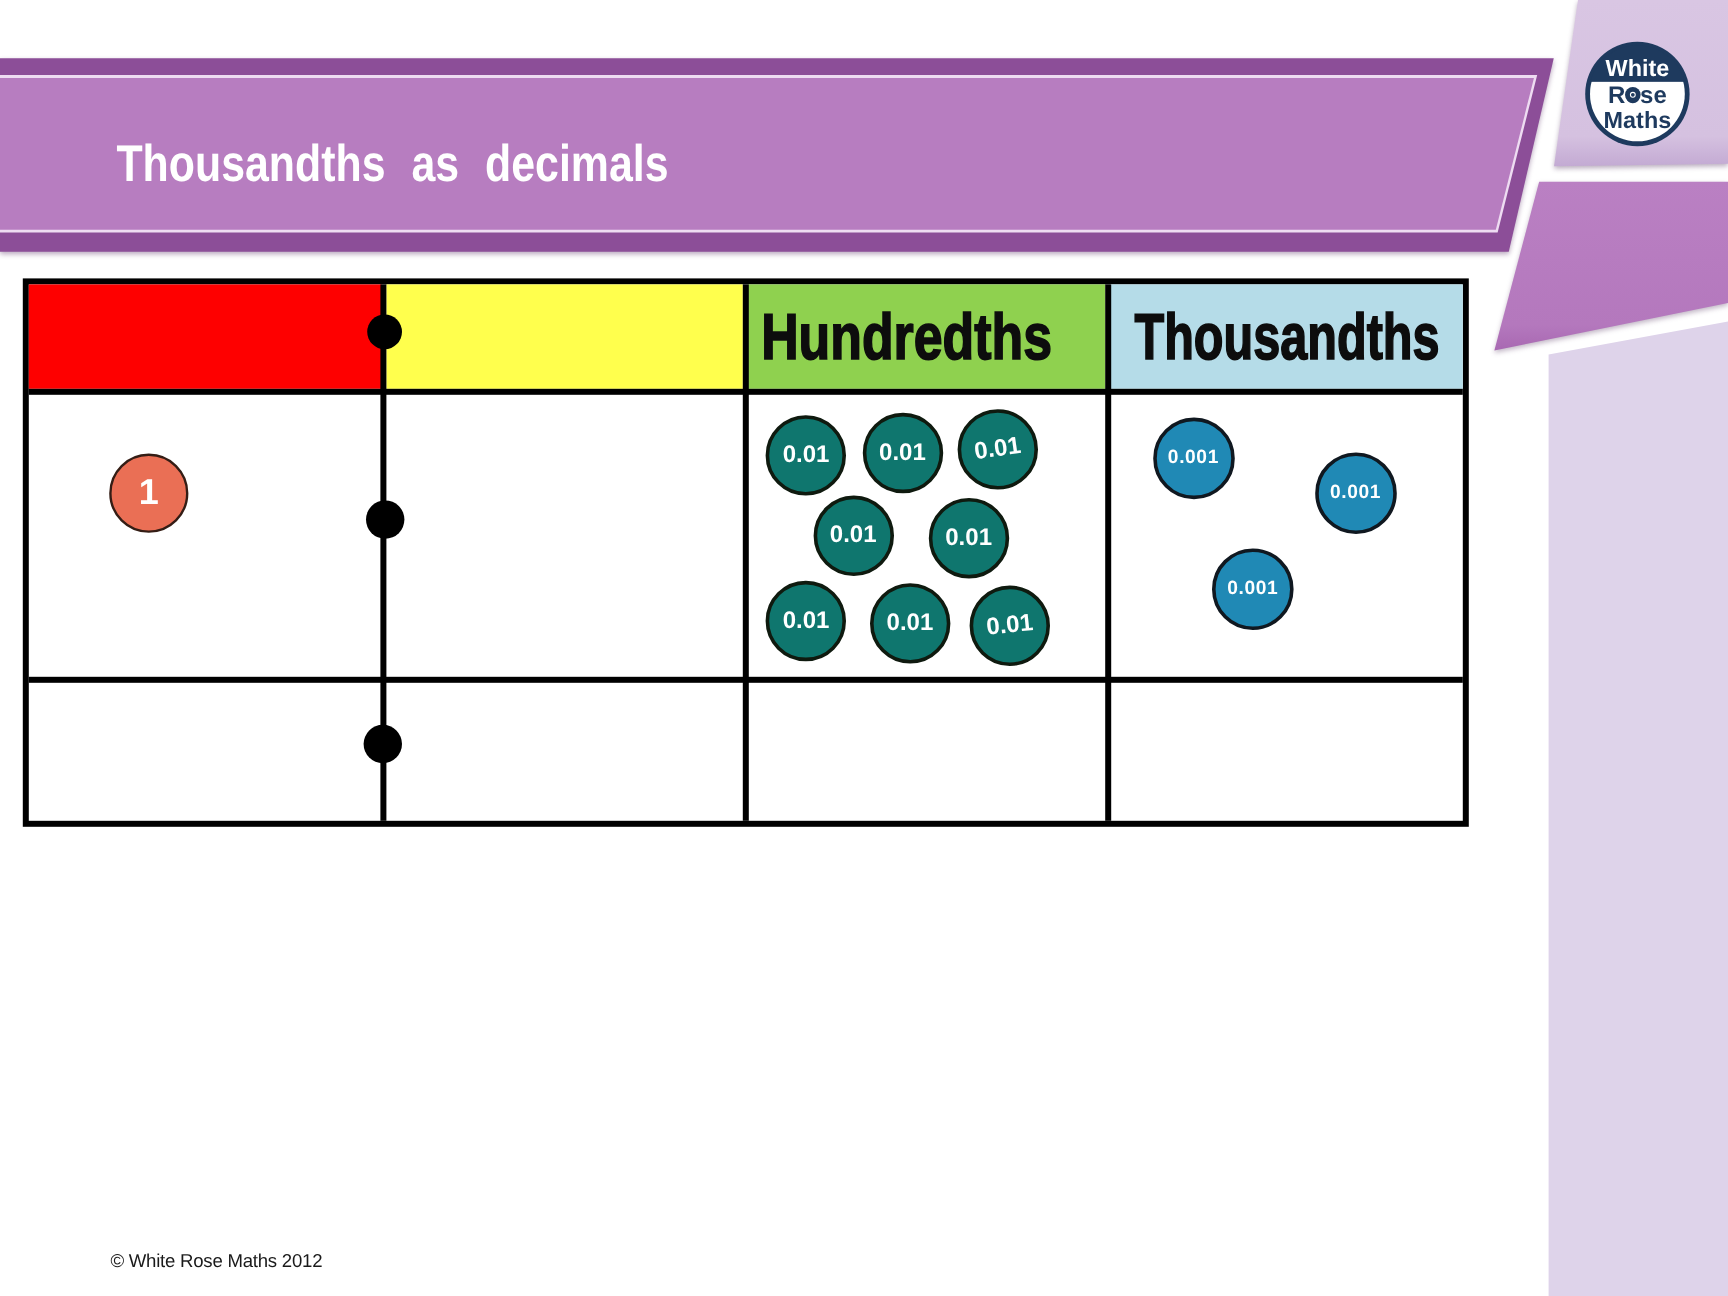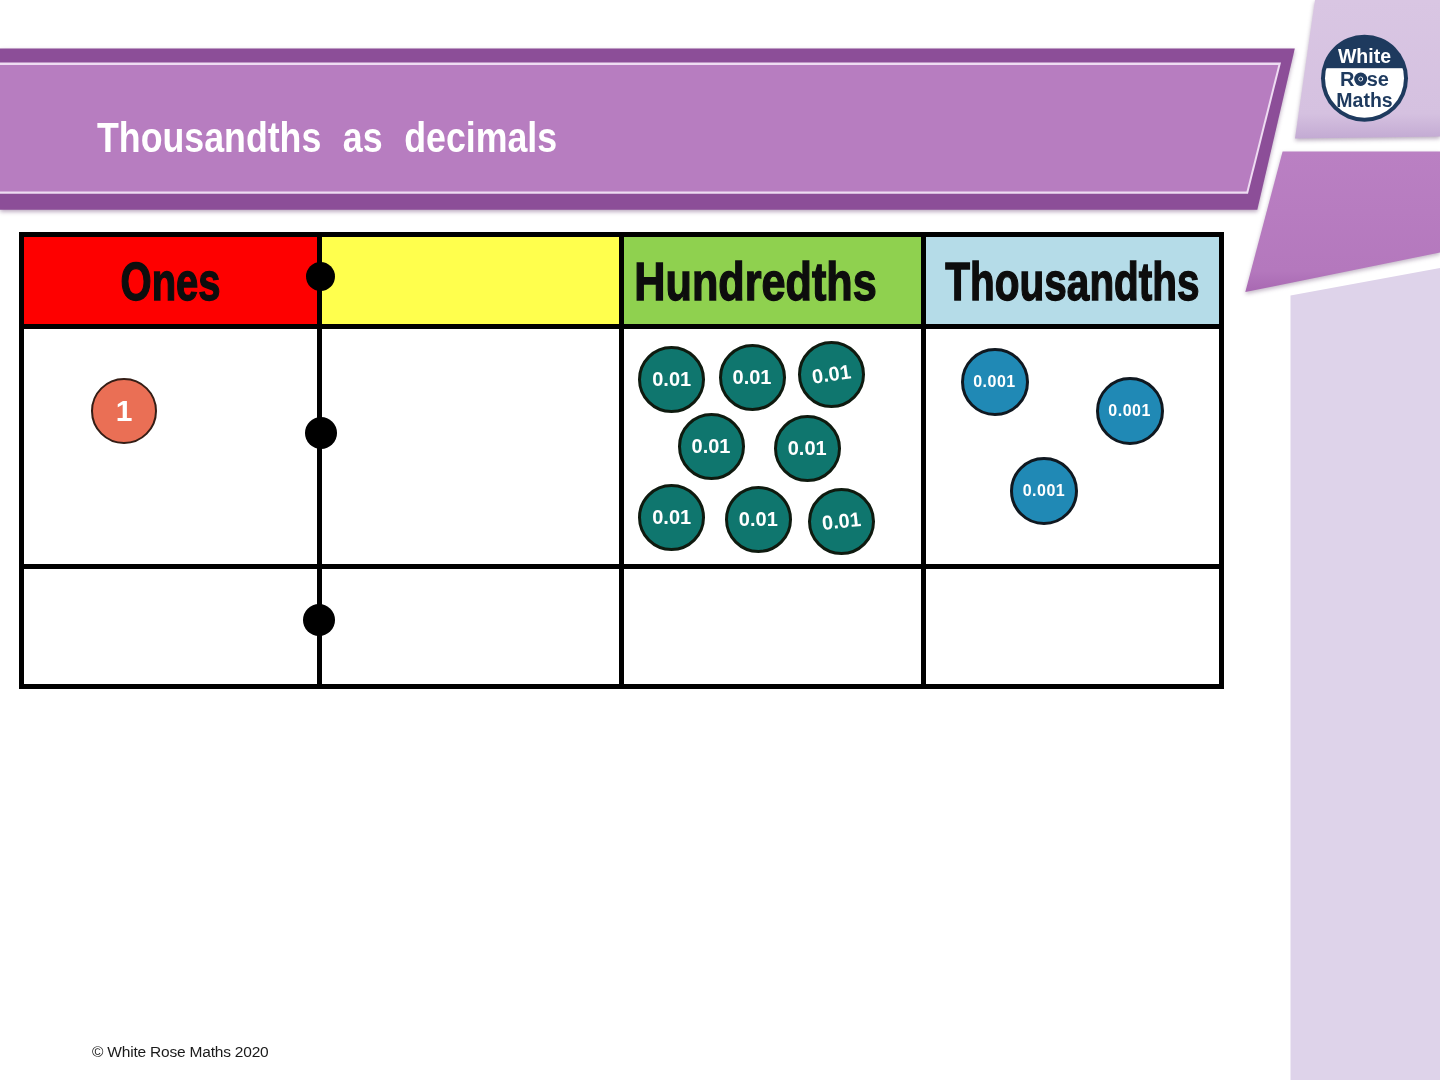--- a/index.html
+++ b/index.html
@@ -71,23 +71,20 @@
   <div class="cell" style="left:297.5px;width:297.5px;background:#ffff4d;"></div>
   <div class="cell" style="left:599px;width:298px;background:#8fd14f;"></div>
   <div class="cell" style="left:901px;width:294px;background:#b5dce8;"></div>
 
   <div class="vline" style="left:293px;"></div>
   <div class="vline" style="left:594.5px;"></div>
   <div class="vline" style="left:896.5px;"></div>
   <div class="hline" style="top:86.5px;"></div>
   <div class="hline" style="top:326.5px;"></div>
 
-  <div class="hdrtxt" style="left:0;width:293.5px;">
-      <span id="w1" style="transform:scaleX(0.74)">Ones</span>
-    </div>
   <div class="hdrtxt" style="left:582px;width:298px;">
       <span id="w3" style="transform:scaleX(0.80)">Hundredths</span>
     </div>
   <div class="hdrtxt" style="left:901px;width:294px;">
       <span id="w4" style="transform:scaleX(0.75)">Thousandths</span>
     </div>
 
   <div class="dot" style="left:282px;top:24.5px;width:29px;height:29px;"></div>
   <div class="dot" style="left:280.5px;top:180px;width:32px;height:32px;"></div>
   <div class="dot" style="left:278.5px;top:367px;width:32px;height:32px;"></div>
@@ -103,13 +100,13 @@
   <div class="ctr g" style="left:614.2px;top:247.4px;">0.01</div>
   <div class="ctr g" style="left:700.8px;top:248.9px;">0.01</div>
   <div class="ctr g" style="left:783.8px;top:251px;">
       <span style="display:inline-block;transform:rotate(-6deg)">0.01</span>
     </div>
   <div class="ctr b" style="left:936.5px;top:110.5px;">0.001</div>
   <div class="ctr b" style="left:1071.6px;top:140.3px;">0.001</div>
   <div class="ctr b" style="left:986px;top:220.4px;">0.001</div>
 </div>
 
-<div id="footer" class="abs">© White Rose Maths 2020</div>
+<div id="footer" class="abs">© White Rose Maths 2012</div>
 
 </body></html>

